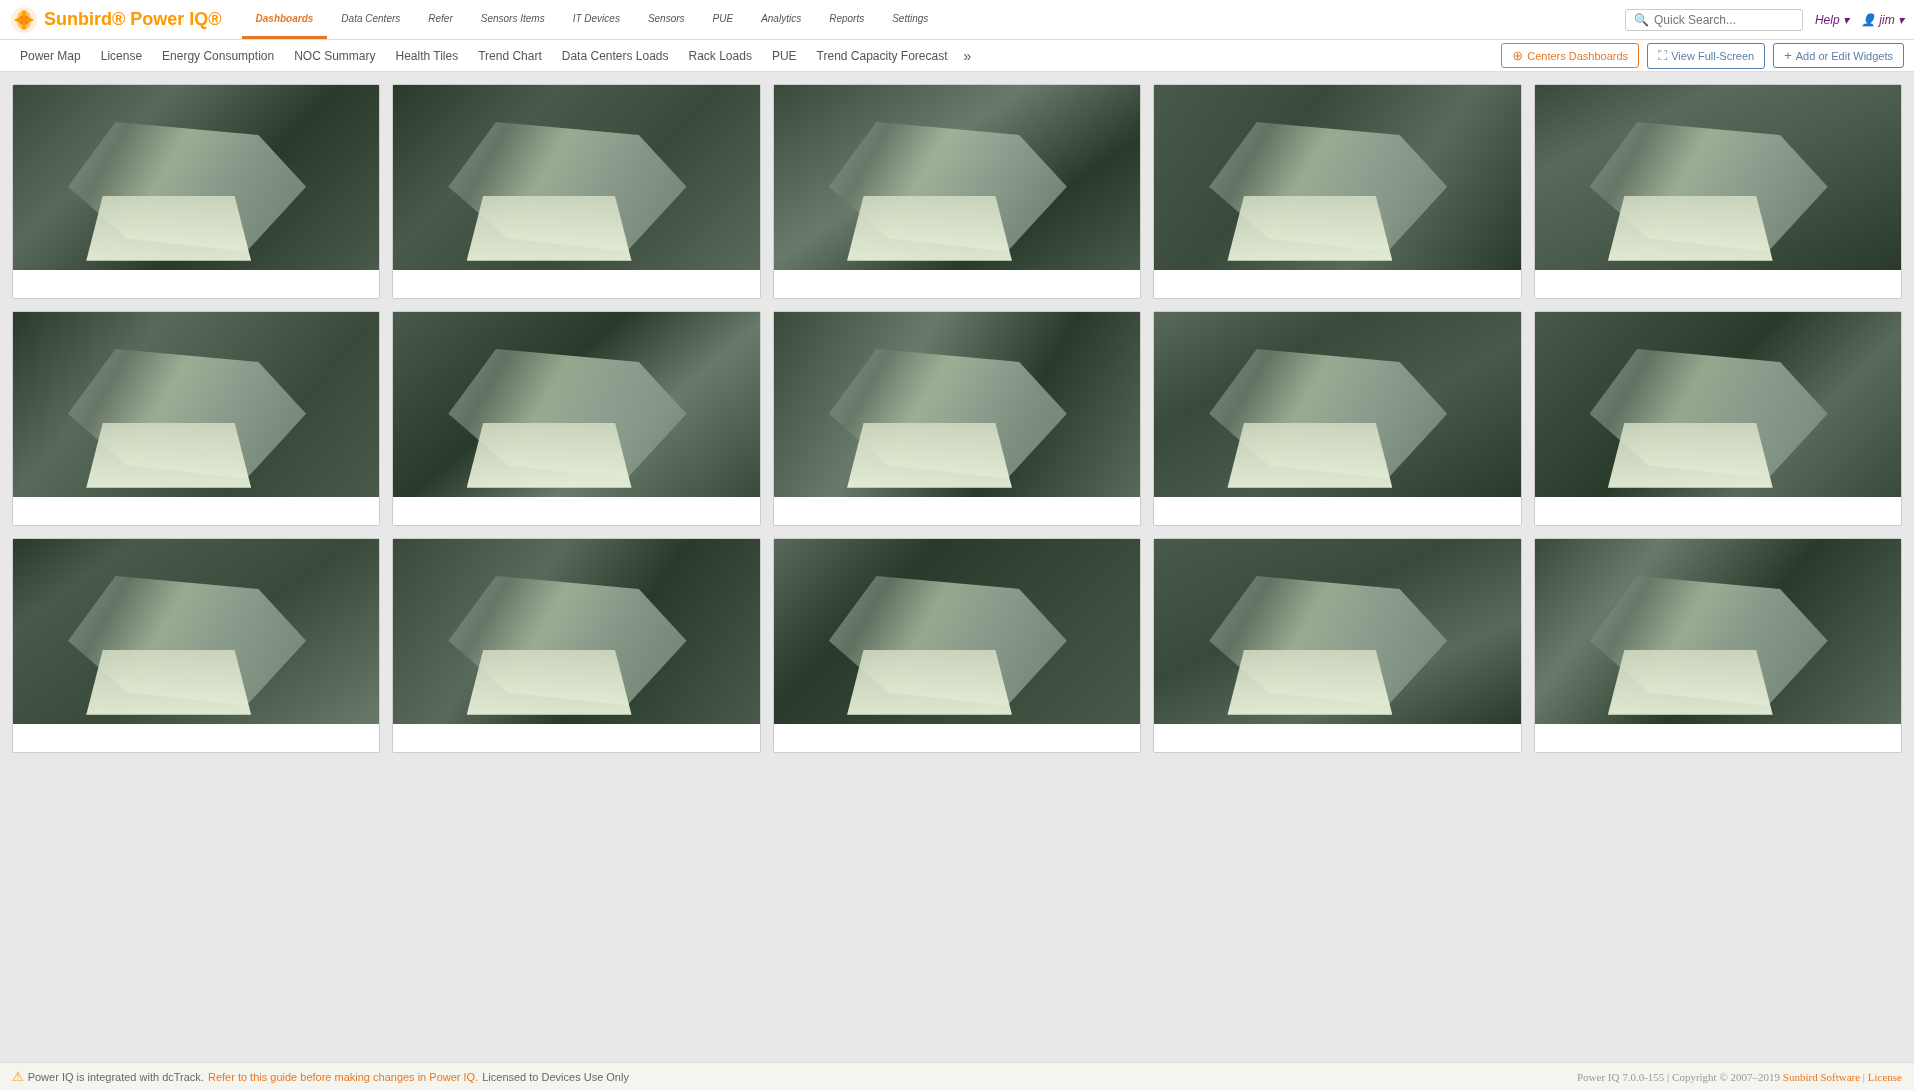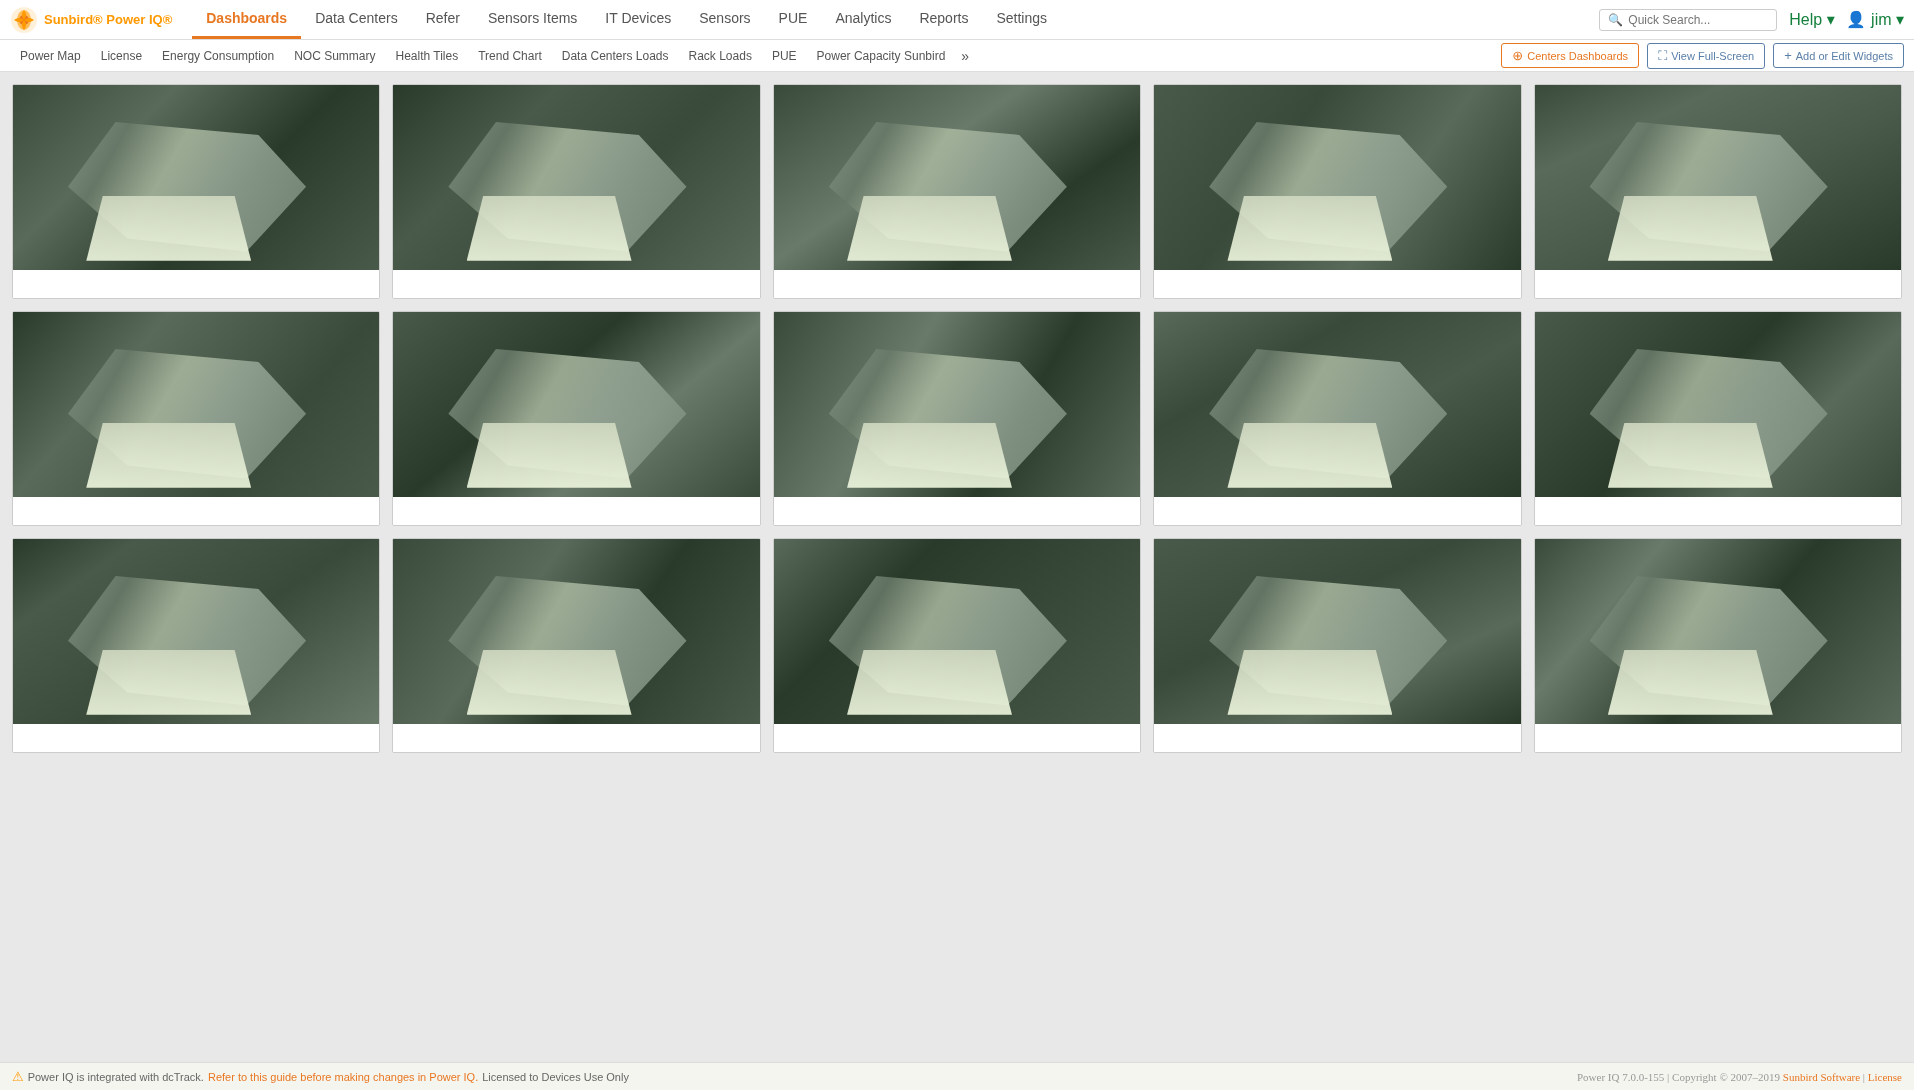--- a/index.html
+++ b/index.html
@@ -18,41 +18,42 @@
       display: flex;
       align-items: center;
       margin-right: 20px;
     }
     #logo-icon {
       width: 28px;
       height: 28px;
       margin-right: 6px;
     }
     #logo-text {
-      font-size: 13px;
+      font-size: 18px;
       font-weight: bold;
       color: #333;
     }
     #logo-text span { color: #f90; }
     #main-nav {
       display: flex;
       align-items: center;
       flex: 1;
       height: 100%;
     }
     .nav-item {
       padding: 12px 14px;
       height: 100%;
       display: flex;
       align-items: center;
       cursor: pointer;
-      font-size: 14px;
+      font-size: 10px;
       color: #555;
       text-decoration: none;
       border-bottom: 3px solid transparent;
+      font-style: italic;
     }
     .nav-item.active {
       color: #e87722;
       border-bottom: 3px solid #e87722;
       font-weight: bold;
     }
     #nav-right {
       display: flex;
       align-items: center;
       gap: 12px;
@@ -67,23 +68,24 @@
       gap: 5px;
     }
     #search-input {
       border: none;
       outline: none;
       font-size: 12px;
       width: 140px;
       color: #737373;
     }
     .help-user {
-      font-size: 16px;
-      color: #15803d;
+      font-size: 12px;
+      color: #701a75;
       cursor: pointer;
+      font-style: italic;
     }
 
     
     #sub-nav {
       display: flex;
       align-items: center;
       background: #fff;
       border-bottom: 1px solid #ddd;
       padding: 0 10px;
       height: 32px;
@@ -274,21 +276,21 @@
 <div id="sub-nav">
   <a class="sub-nav-item">Power Map</a>
   <a class="sub-nav-item">License</a>
   <a class="sub-nav-item">Energy Consumption</a>
   <a class="sub-nav-item">NOC Summary</a>
   <a class="sub-nav-item">Health Tiles</a>
   <a class="sub-nav-item">Trend Chart</a>
   <a class="sub-nav-item">Data Centers Loads</a>
   <a class="sub-nav-item">Rack Loads</a>
   <a class="sub-nav-item">PUE</a>
-  <a class="sub-nav-item">Power Capacity Sunbird</a>
+  <a class="sub-nav-item">Trend Capacity Forecast</a>
   <span id="sub-nav-more">»</span>
 
   <div id="sub-nav-actions">
     <button class="action-btn manage">
       <span class="btn-icon">⊕</span>
       <span>Centers Dashboards</span>
     </button>
     <button class="action-btn view">
       <span class="btn-icon">⛶</span>
       <span>View Full-Screen</span>

